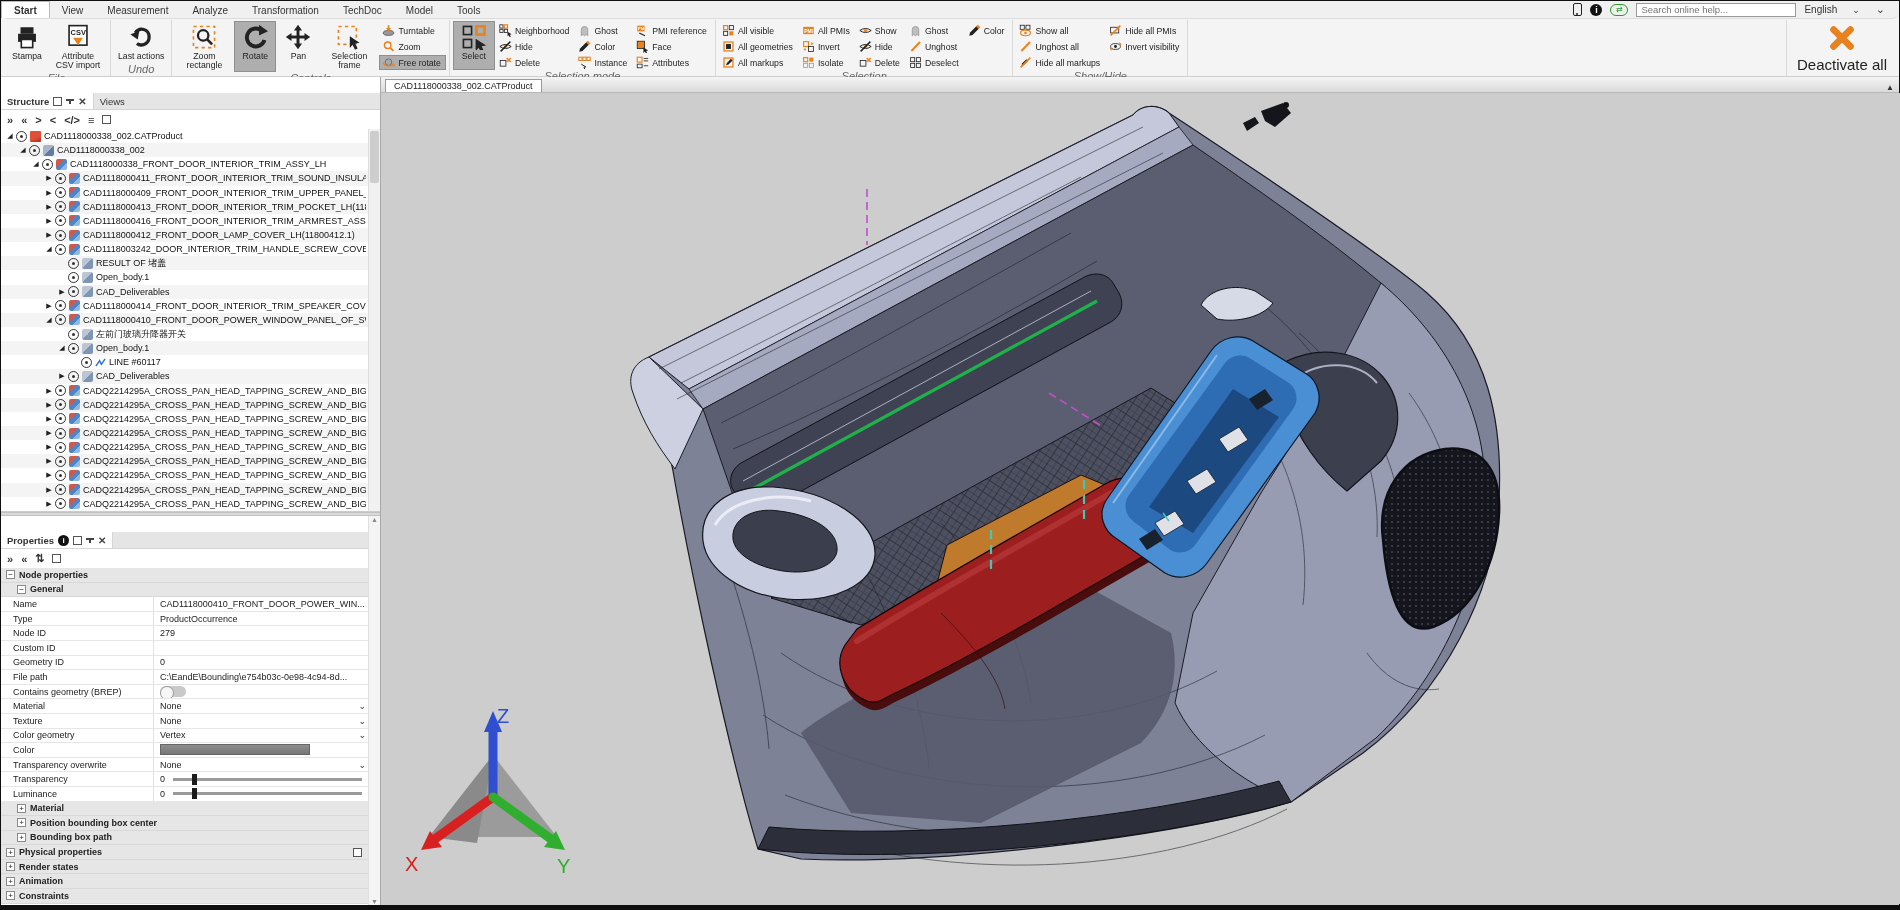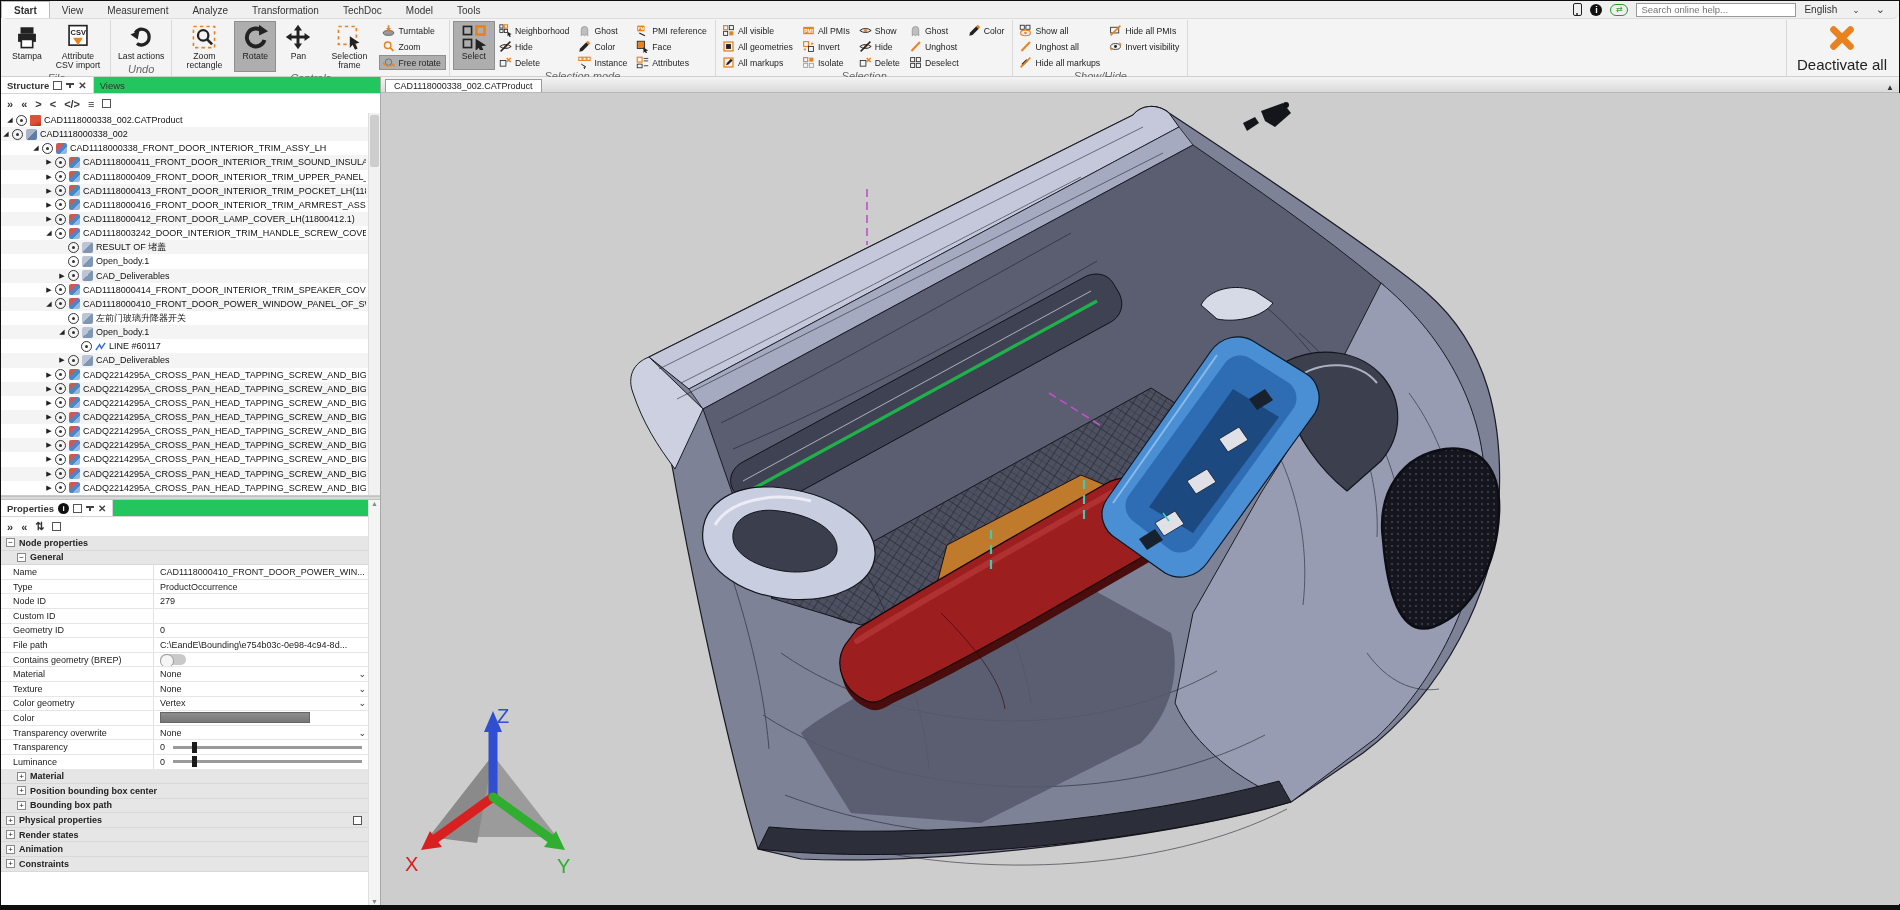--- a/index.html
+++ b/index.html
@@ -41,22 +41,22 @@
   .smbtn { height:15px; display:flex; align-items:center; gap:3px; font-size:8.7px; color:#222;
     padding:0 4px 0 2px; cursor:default; border:1px solid transparent; white-space:nowrap; }
   .deactivate { margin-left:auto; border-left:1px solid #d9d9d9; display:flex; flex-direction:column;
     align-items:center; justify-content:center; padding:10px 10px; font-size:15px; color:#222;
     text-align:center; line-height:1.1; }
 
   
   .main { display:flex; height:828px; }
   .left-panel { width:380px; border-right:1px solid #a9a9a9; background:#fff;
     display:flex; flex-direction:column; position:relative; }
-  .panel-tabs { height:17px; background:#22c55e; border-bottom:1px solid #d5d5d5;
-    display:flex; align-items:stretch; font-size:9.5px; color:#333; }
+  .panel-tabs { height:17px; background:#e5e5e5; border-bottom:1px solid #d5d5d5;
+    display:flex; align-items:stretch; font-size:9.5px; color:#333;margin-top:16px; }
   .ptab { display:flex; align-items:center; gap:4px; padding:0 6px; }
   .ptab.active { background:#fff; border-right:1px solid #d5d5d5; font-weight:bold; }
   .wcopy { width:9px; height:9px; border:1px solid #555; position:relative; background:#fff; }
   .wcopy::after { content:''; position:absolute; left:2px; top:-3px; width:7px; height:7px;
     background:#444; z-index:-1; }
   .pin { width:8px; height:3px; border-bottom:2px solid #444; position:relative; margin-top:-4px; }
   .pin::after { content:''; position:absolute; left:3px; top:1px; width:2px; height:5px; background:#444; }
   .xclose { font-size:10px; color:#444; font-weight:bold; }
   .mini-toolbar { height:19px; display:flex; align-items:center; gap:8px; padding:0 6px;
     font-size:11px; font-weight:bold; color:#333; background:#fff; }
@@ -542,21 +542,21 @@
           <span class="wcopy"></span>
         </div>
       <div class="tree" id="tree">
 
       <div class="trow" style="padding-left: 4px;">
             <span class="texp">◢</span>
     <span class="teye"></span>
     <span class="tico doc"></span>
             <span class="tlabel">CAD1118000338_002.CATProduct</span>
           </div>
-          <div class="trow alt" style="padding-left: 0;">
+          <div class="trow alt" style="padding-left: 17px;">
             <span class="texp">◢</span>
     <span class="teye"></span>
     <span class="tico part2"></span>
             <span class="tlabel">CAD1118000338_002</span>
           </div>
           <div class="trow" style="padding-left: 30px;">
             <span class="texp">◢</span>
     <span class="teye"></span>
     <span class="tico asm"></span>
             <span class="tlabel">CAD1118000338_FRONT_DOOR_INTERIOR_TRIM_ASSY_LH</span>

